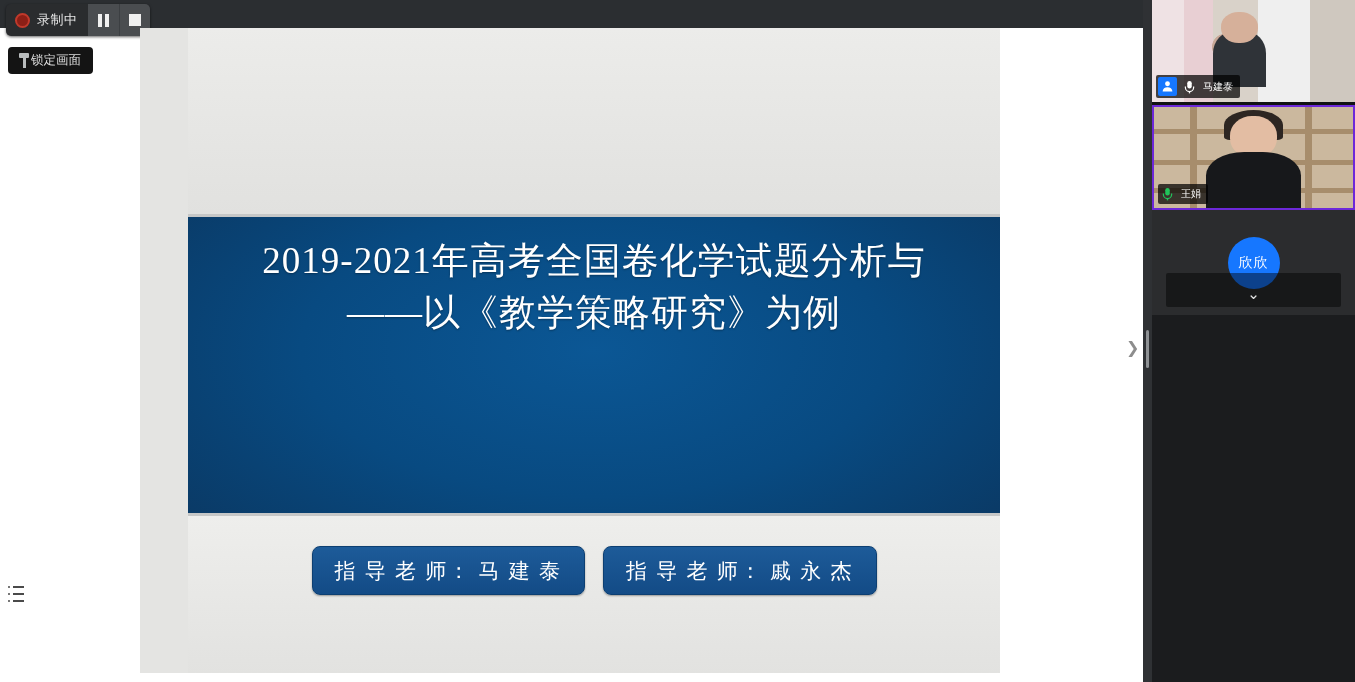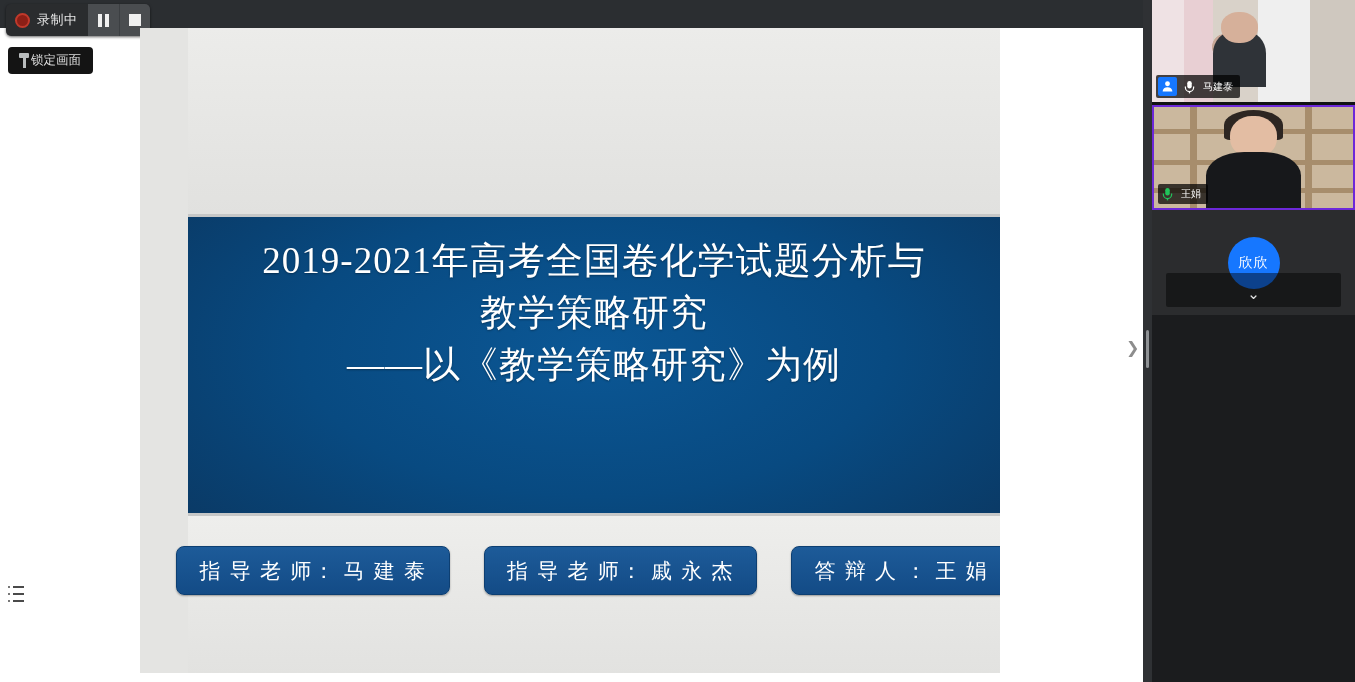--- a/index.html
+++ b/index.html
@@ -84,21 +84,21 @@
     position:absolute; left:0; right:0; top:18px;
     text-align:center; color:#fff;
     font-family:"Liberation Serif", "DejaVu Serif", serif;
     font-size:37px; line-height:52px; letter-spacing:1px;
     text-shadow:0 1px 2px rgba(0,0,0,.35);
   }
   .slide-rule2 { height:3px; background:#c6c7c7; }
   .slide-bottom { height:157px; background:linear-gradient(#eeeeec,#e2e2e0); position:relative; }
   .btn-row {
     position:absolute; left:0; right:0; top:30px;
-    display:flex; align-items:center; justify-content:center; gap:34px;
+    display:flex; align-items:center; justify-content:center; gap:18px;
   }
   .slide-btn {
     height:49px; display:flex; align-items:center; justify-content:center;
     padding:0 22px;
     background:linear-gradient(#1d5b99,#134b86);
     border:1px solid #0d3f72; border-radius:8px;
     color:#fff; font-family:"Liberation Serif","DejaVu Serif",serif;
     font-size:21px; letter-spacing:2px; white-space:nowrap;
     box-shadow:0 1px 2px rgba(0,0,0,.35);
   }
@@ -246,30 +246,28 @@
         <b></b>
       </span>
   </div>
 
   <div class="slide">
     <div class="slide-top-pad"></div>
     <div class="slide-rule"></div>
     <div class="slide-band">
       <div class="slide-title">
         <div>2019-2021年高考全国卷化学试题分析与</div>
-        <div>教学策略研究</div>
         <div>——以《教学策略研究》为例</div>
       </div>
     </div>
     <div class="slide-rule2"></div>
     <div class="slide-bottom">
       <div class="btn-row">
         <div class="slide-btn">指 导 老 师： 马 建 泰</div>
         <div class="slide-btn">指 导 老 师： 戚 永 杰</div>
-        <div class="slide-btn">答 辩 人 ： 王 娟</div>
       </div>
     </div>
   </div>
 
   <div class="panel-handle">❯</div>
   <div class="panel-divider"></div>
 
   <div class="rail">
 
     <div class="tile">

